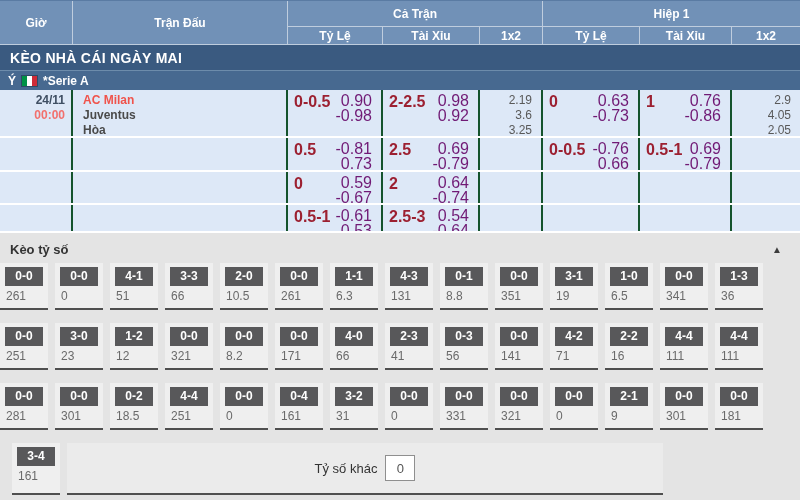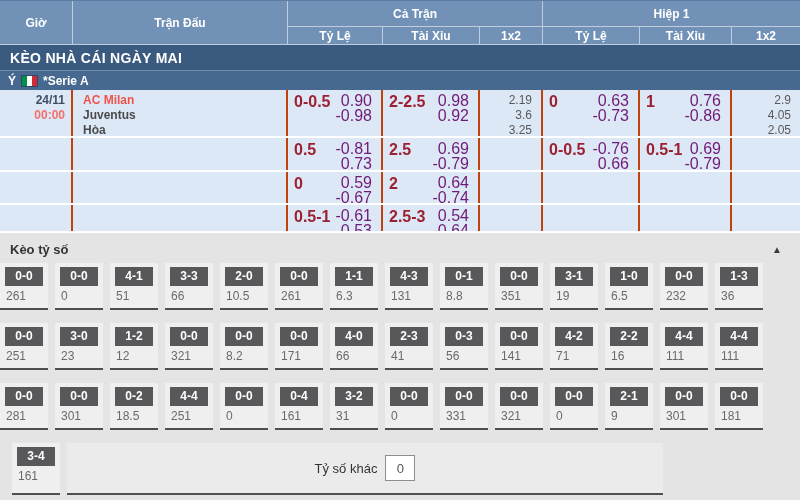--- a/index.html
+++ b/index.html
@@ -23,21 +23,21 @@
   .league{height:19px;background:#476990;color:#fff;font-size:12px;font-weight:bold;
           display:flex;align-items:center;padding-left:8px;gap:5px;}
   .flag{width:15px;height:10px;display:inline-flex;border:1px solid #2e4a66;}
   .flag span{flex:1;}
   .flag .g{background:#009246;}  .flag .w{background:#fff;}  .flag .r{background:#ce2b37;}
 
   
   .orow{display:grid;grid-template-columns:73px 215px 95px 97px 63px 97px 92px 68px;
         background:#dde8f7;border-bottom:2px solid #fff;box-sizing:border-box;}
   .orow.r0{height:48px;} .orow.r1{height:34px;} .orow.r2{height:33px;} .orow.r3{height:28px;}
-  .ocell{border-right:2px solid #c2410c;box-sizing:border-box;overflow:hidden;}
+  .ocell{border-right:2px solid #14532d;box-sizing:border-box;overflow:hidden;}
   .ocell.last{border-right:none;padding-left:12px;}
   .timecell{text-align:right;padding:3px 6px 0 0;font-size:12px;font-weight:bold;line-height:15px;}
   .date{color:#3f4f63;} .time{color:#f2706d;}
   .matchcell{padding:3px 0 0 10px;font-size:12px;line-height:15px;font-weight:bold;}
   .home{color:#f0534b;} .away,.draw{color:#4a4a4a;}
   .odds{display:flex;justify-content:space-between;padding:3px 9px 0 6px;font-size:16px;}
   .line{color:#9c2031;font-weight:bold;white-space:nowrap;}
   .vals{display:flex;flex-direction:column;align-items:flex-end;color:#701a75;line-height:15px;}
   .x12{display:flex;flex-direction:column;align-items:flex-end;padding:3px 9px 0 0;
        font-size:12px;color:#595959;line-height:15px;}
@@ -272,21 +272,21 @@
           <div class="score-cell">
             <div class="score-chip">3-1</div>
             <div class="score-odds">19</div>
           </div>
           <div class="score-cell">
             <div class="score-chip">1-0</div>
             <div class="score-odds">6.5</div>
           </div>
           <div class="score-cell">
             <div class="score-chip">0-0</div>
-            <div class="score-odds">232</div>
+            <div class="score-odds">341</div>
           </div>
           <div class="score-cell">
             <div class="score-chip">1-3</div>
             <div class="score-odds">36</div>
           </div>
         </div>
         <div class="score-row">
           <div class="score-cell">
             <div class="score-chip">0-0</div>
             <div class="score-odds">251</div>

